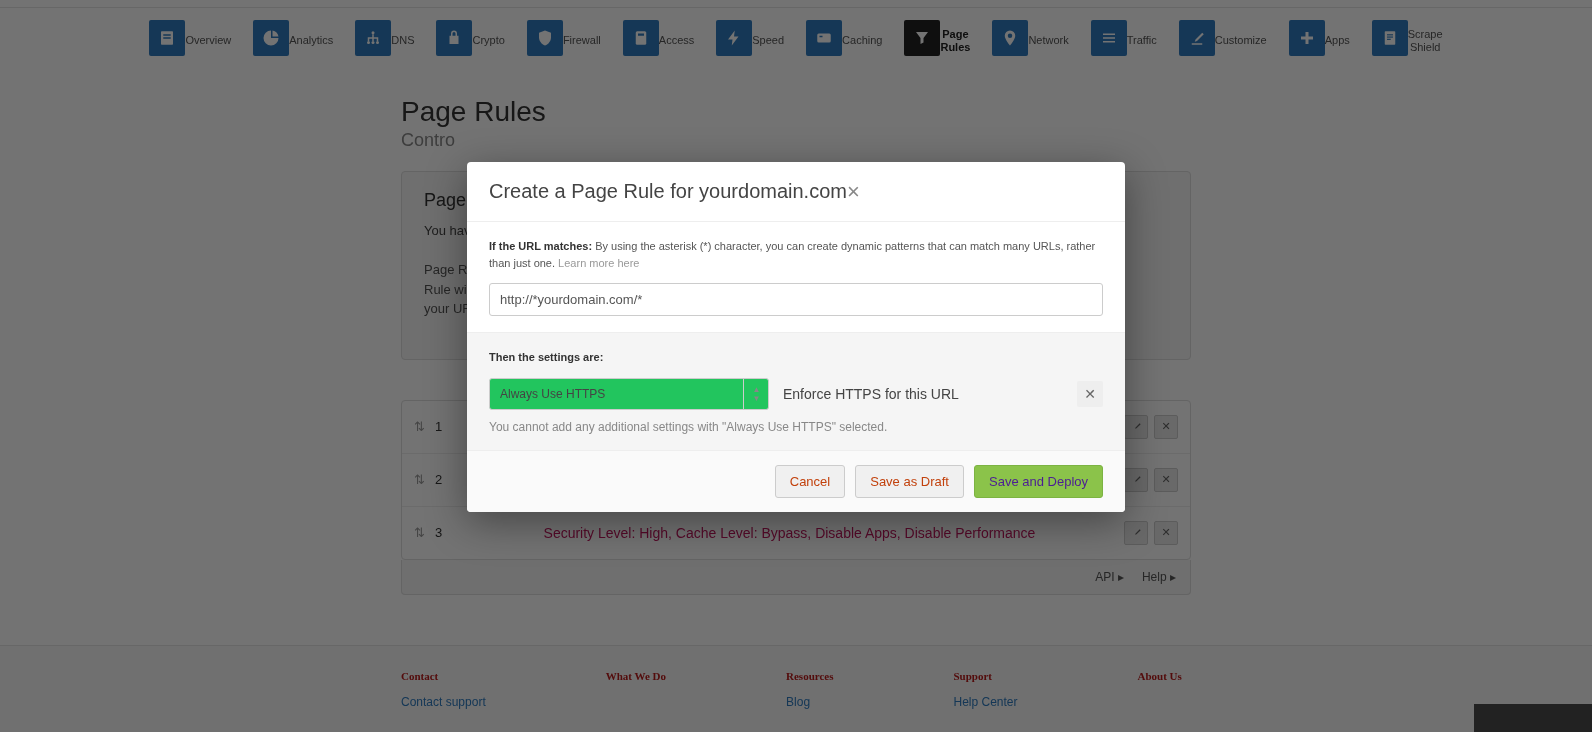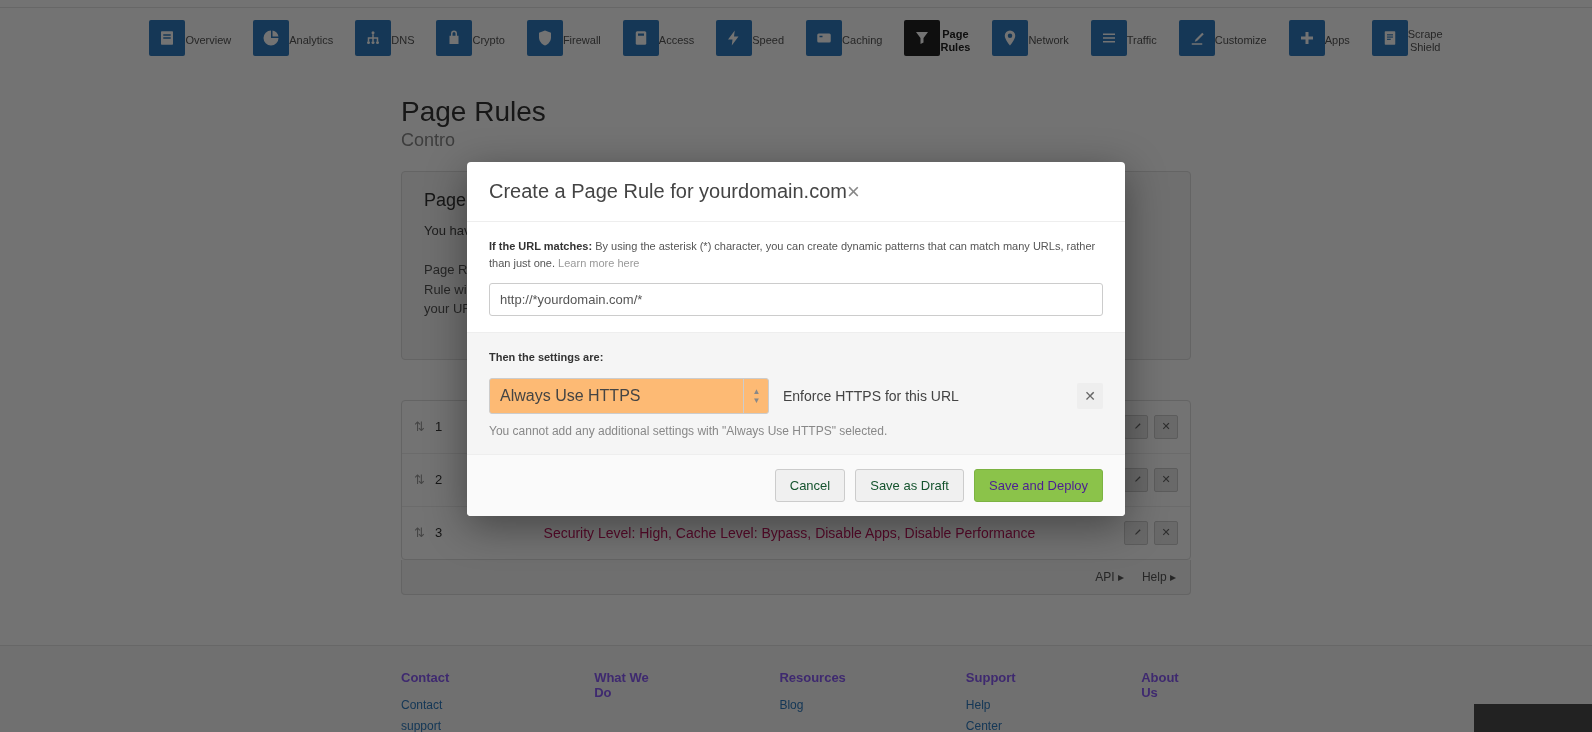--- a/index.html
+++ b/index.html
@@ -25,42 +25,42 @@
 .rule-row:last-child { border-bottom: none; }
 .rule-handle { color: #999; font-size: 13px; margin-right: 10px; cursor: move; }
 .rule-num { font-size: 13px; color: #333; width: 20px; }
 .rule-body { flex: 1; font-size: 14px; color: #be185d; text-align: center; }
 .rule-actions { display: flex; gap: 6px; }
 .rule-btn { width: 24px; height: 24px; background: #e8e8e8; border: 1px solid #ccc; display: flex; align-items: center; justify-content: center; color: #666; cursor: pointer; font-size: 11px; border-radius: 2px; }
 .rules-footer { display: flex; justify-content: flex-end; padding: 10px 14px; gap: 18px; background: #f5f5f5; border: 1px solid #ddd; border-top: none; border-radius: 0 0 4px 4px; align-items: center; }
 .rules-footer a { font-size: 12px; color: #555; text-decoration: none; cursor: pointer; }
 .footer { background: #f8f8f8; border-top: 1px solid #e5e5e5; margin-top: 50px; padding: 24px 0; }
 .footer-inner { max-width: 790px; margin: 0 auto; display: flex; gap: 120px; }
-.footer-col h4 { font-size: 13px; font-weight: 600; color: #8b5cf6; margin-bottom: 10px; }
+.footer-col h4 { font-size: 11px; font-weight: 600; color: #b91c1c; margin-bottom: 10px; font-family: Liberation Serif, serif; }
 .footer-col a { font-size: 12px; color: #2f7bbf; text-decoration: none; display: block; line-height: 1.8; cursor: pointer; }
 .overlay { position: absolute; inset: 0; background: rgba(0,0,0,0.55); display: flex; align-items: flex-start; justify-content: center; padding-top: 162px; }
 .modal { width: 658px; background: #fff; border-radius: 4px; box-shadow: 0 10px 40px rgba(0,0,0,0.4); }
 .modal-header { display: flex; align-items: center; padding: 18px 22px; border-bottom: 1px solid #eee; }
 .modal-title { font-size: 20px; font-weight: 400; color: #444; }
 .modal-close { font-size: 22px; color: #888; cursor: pointer; background: none; border: none; line-height: 1; }
 .modal-section { padding: 16px 22px; border-bottom: 1px solid #eee; }
 .modal-section.gray { background: #f5f5f5; }
 .modal-text { font-size: 11px; color: #555; line-height: 1.5; }
 .modal-text b { color: #333; font-weight: 600; }
 .learn-link { color: #999; cursor: pointer; }
 .modal-input { width: 100%; padding: 8px 10px; border: 1px solid #ccc; border-radius: 3px; font-size: 13px; margin-top: 12px; color: #555; }
 .settings-row { display: flex; align-items: center; gap: 14px; margin-top: 12px; }
 .select-wrap { position: relative; width: 280px; }
-.select-inp { width: 100%; padding: 8px 28px 8px 10px; border: 1px solid #ccc; border-radius: 3px; font-size: 16px; color: #444; background: #fdba74; }
+.select-inp { width: 100%; padding: 8px 28px 8px 10px; border: 1px solid #ccc; border-radius: 3px; font-size: 12px; color: #444; background: #22c55e; }
 .select-arrows { position: absolute; right: 0; top: 0; bottom: 0; width: 26px; border-left: 1px solid #ccc; display: flex; flex-direction: column; align-items: center; justify-content: center; font-size: 8px; color: #888; cursor: pointer; }
 .setting-desc { font-size: 14px; color: #444; flex: 1; }
 .remove-setting { width: 26px; height: 26px; background: #eee; border: none; color: #666; cursor: pointer; font-size: 14px; border-radius: 2px; }
 .hint { font-size: 12px; color: #888; margin-top: 10px; }
 .modal-footer { padding: 14px 22px; display: flex; justify-content: flex-end; gap: 10px; background: #fafafa; border-radius: 0 0 4px 4px; }
-.btn { padding: 8px 14px; border: 1px solid #ccc; background: #f0f0f0; color: #14532d; font-size: 13px; cursor: pointer; border-radius: 3px; }
+.btn { padding: 8px 14px; border: 1px solid #ccc; background: #f0f0f0; color: #c2410c; font-size: 13px; cursor: pointer; border-radius: 3px; }
 .btn.primary { background: #8bc34a; border-color: #7cb342; color: #4c1d95; }
 svg { display: block; }
 .bottom-widget { position: absolute; right: 0; bottom: 0; width: 118px; height: 28px; background: #222; }
 </style>
 </head>
 <body>
 
 <div class="page">
 
   <div class="topbar"></div>

